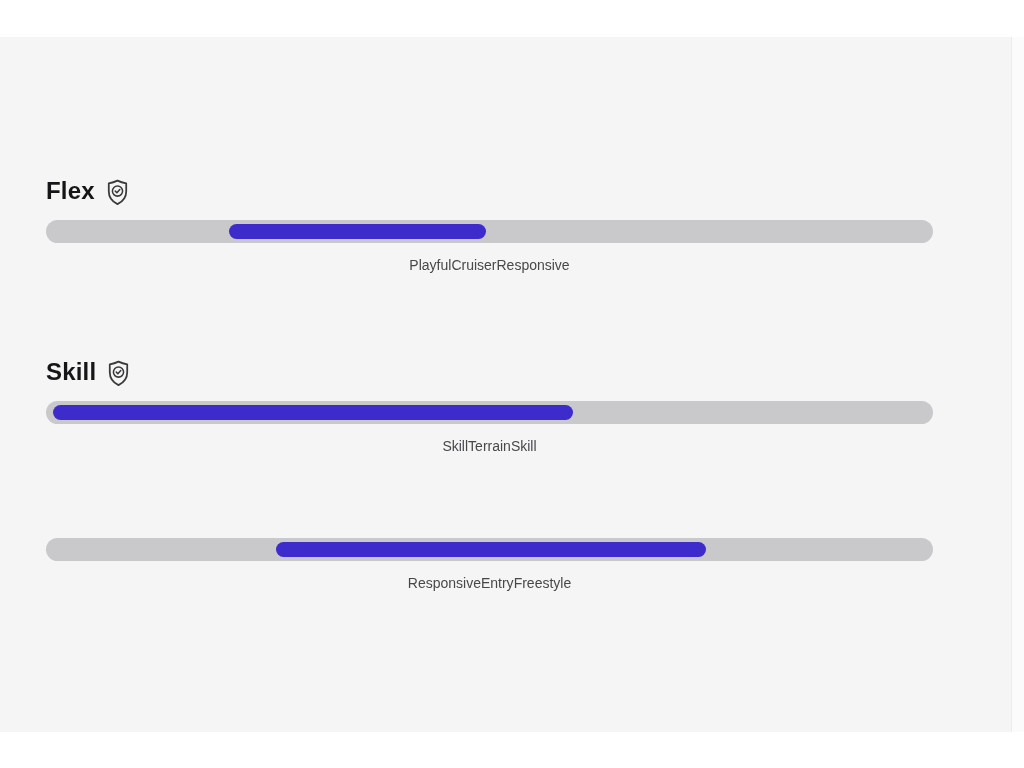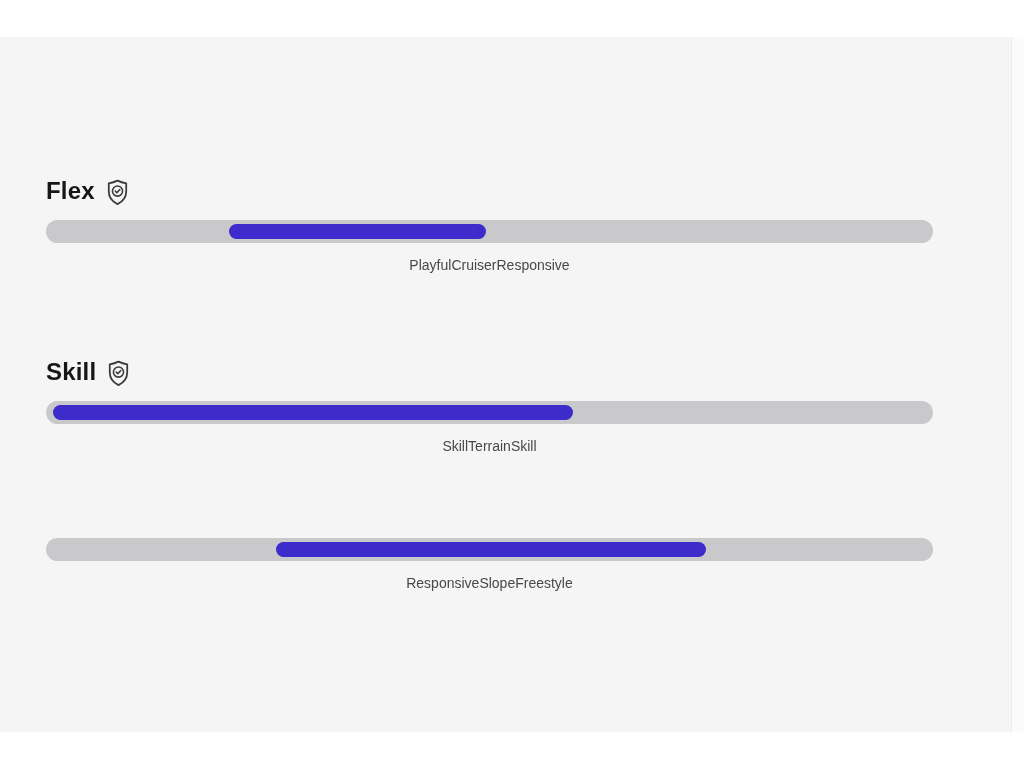--- a/index.html
+++ b/index.html
@@ -135,21 +135,21 @@
       <span>Skill</span>
     </div>
   </section>
 
   <section class="spec-section">
     <div class="track">
       <div class="fill" style="left: 25.9%; width: 48.5%;"></div>
     </div>
     <div class="labels">
       <span>Responsive</span>
-      <span>Slope</span>
+      <span>Entry</span>
       <span>Freestyle</span>
     </div>
   </section>
 </div>
     <div class="scrollbar"></div>
   </div>
 
   <div class="band-bottom"></div>
 </div>
 

